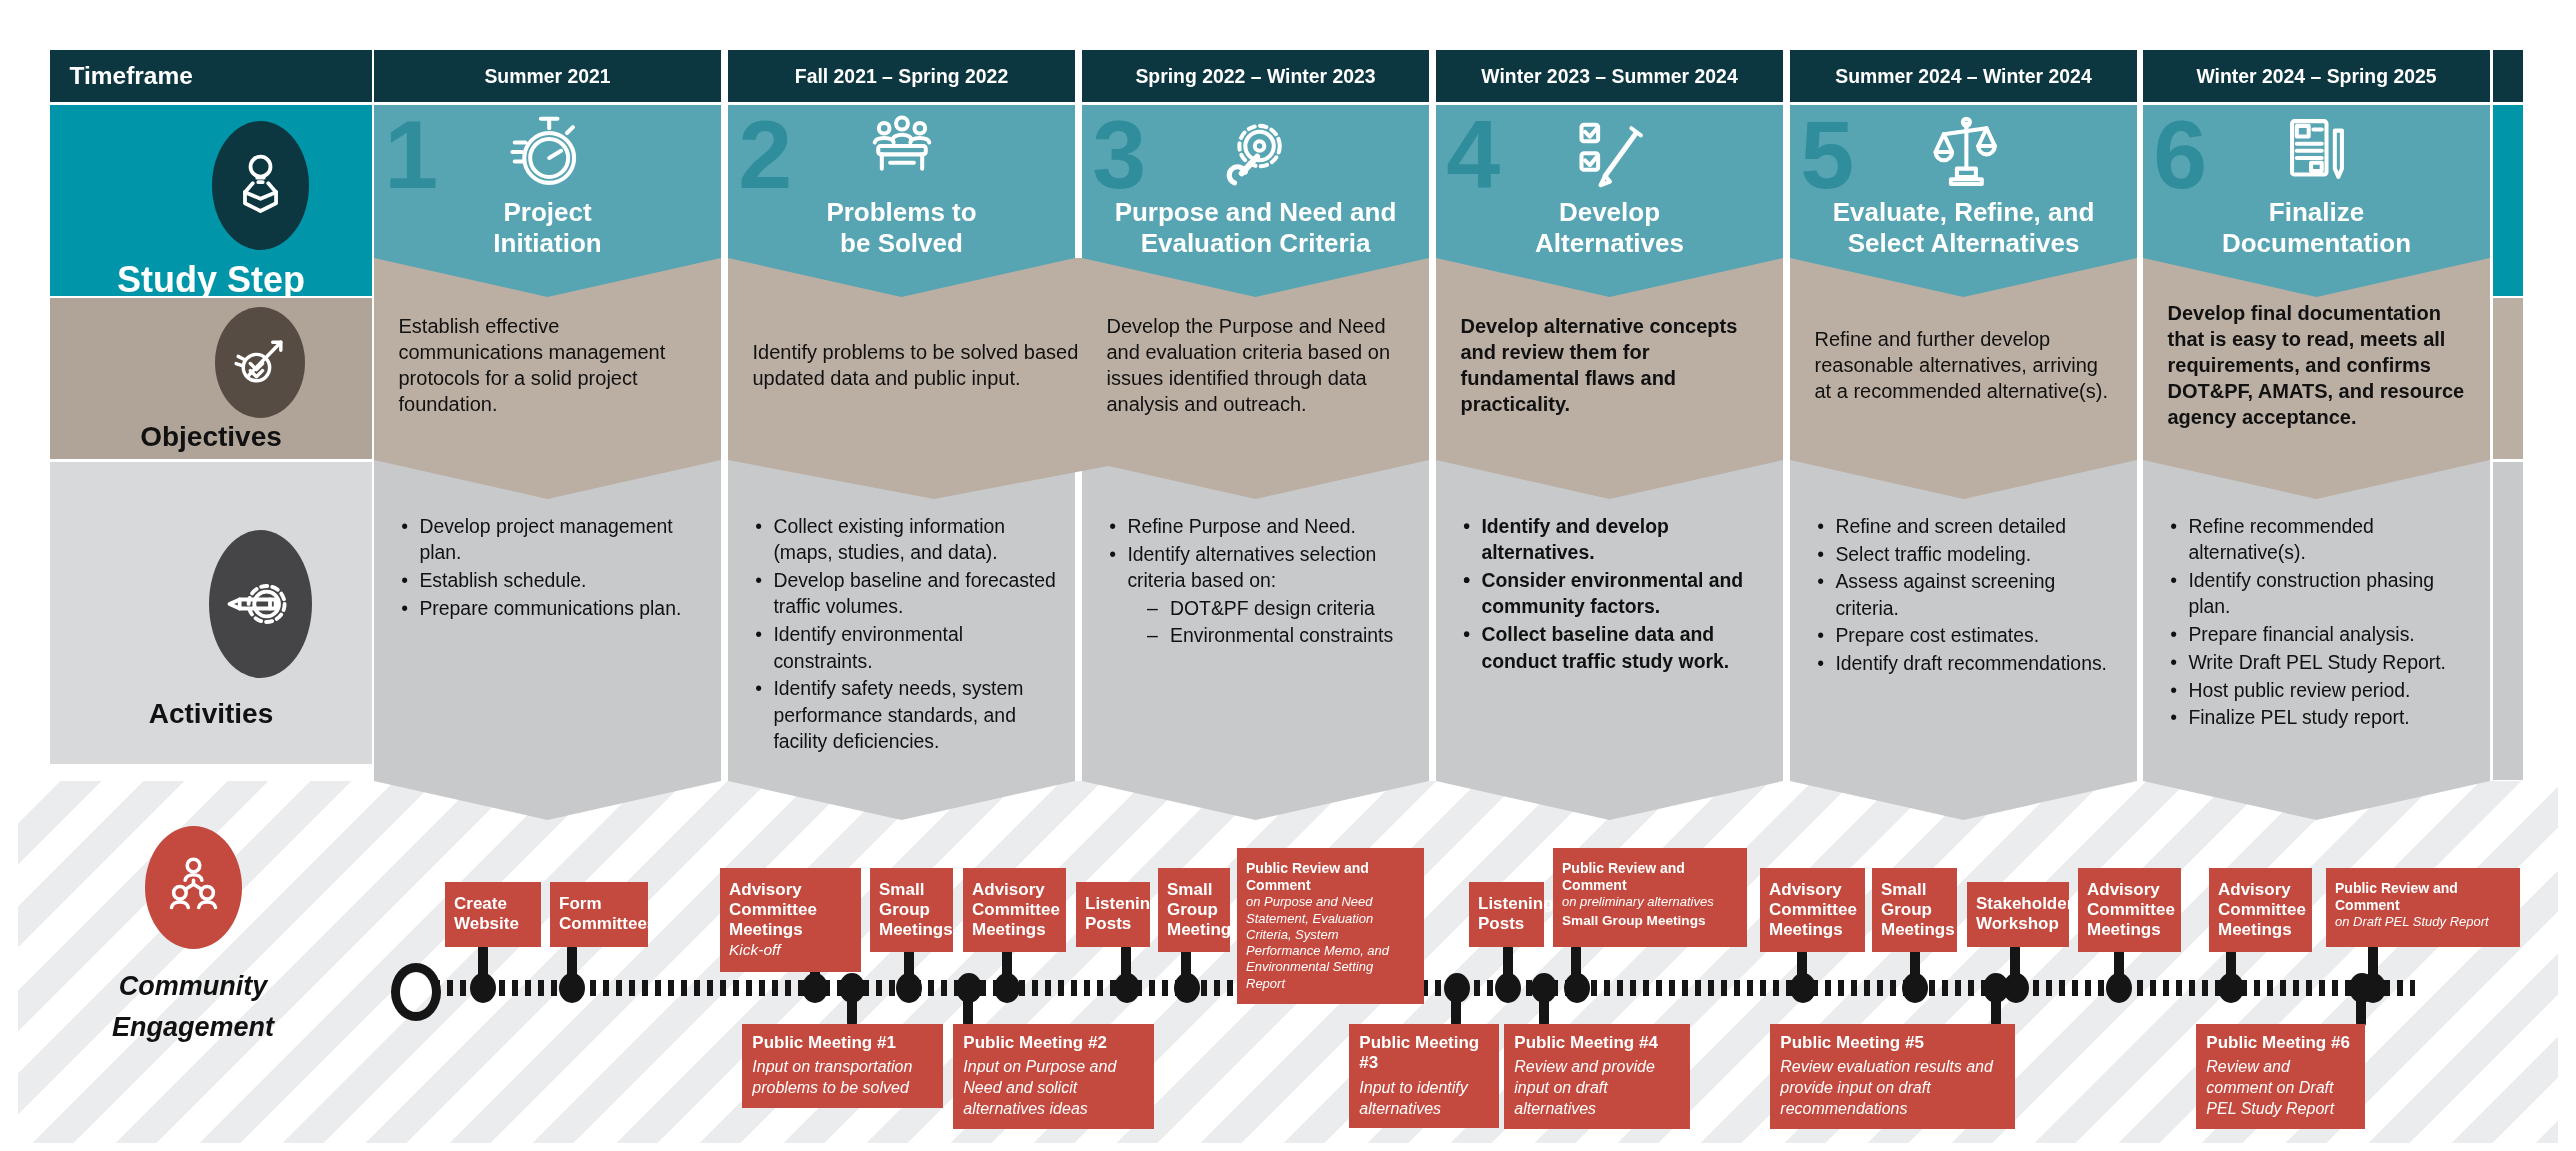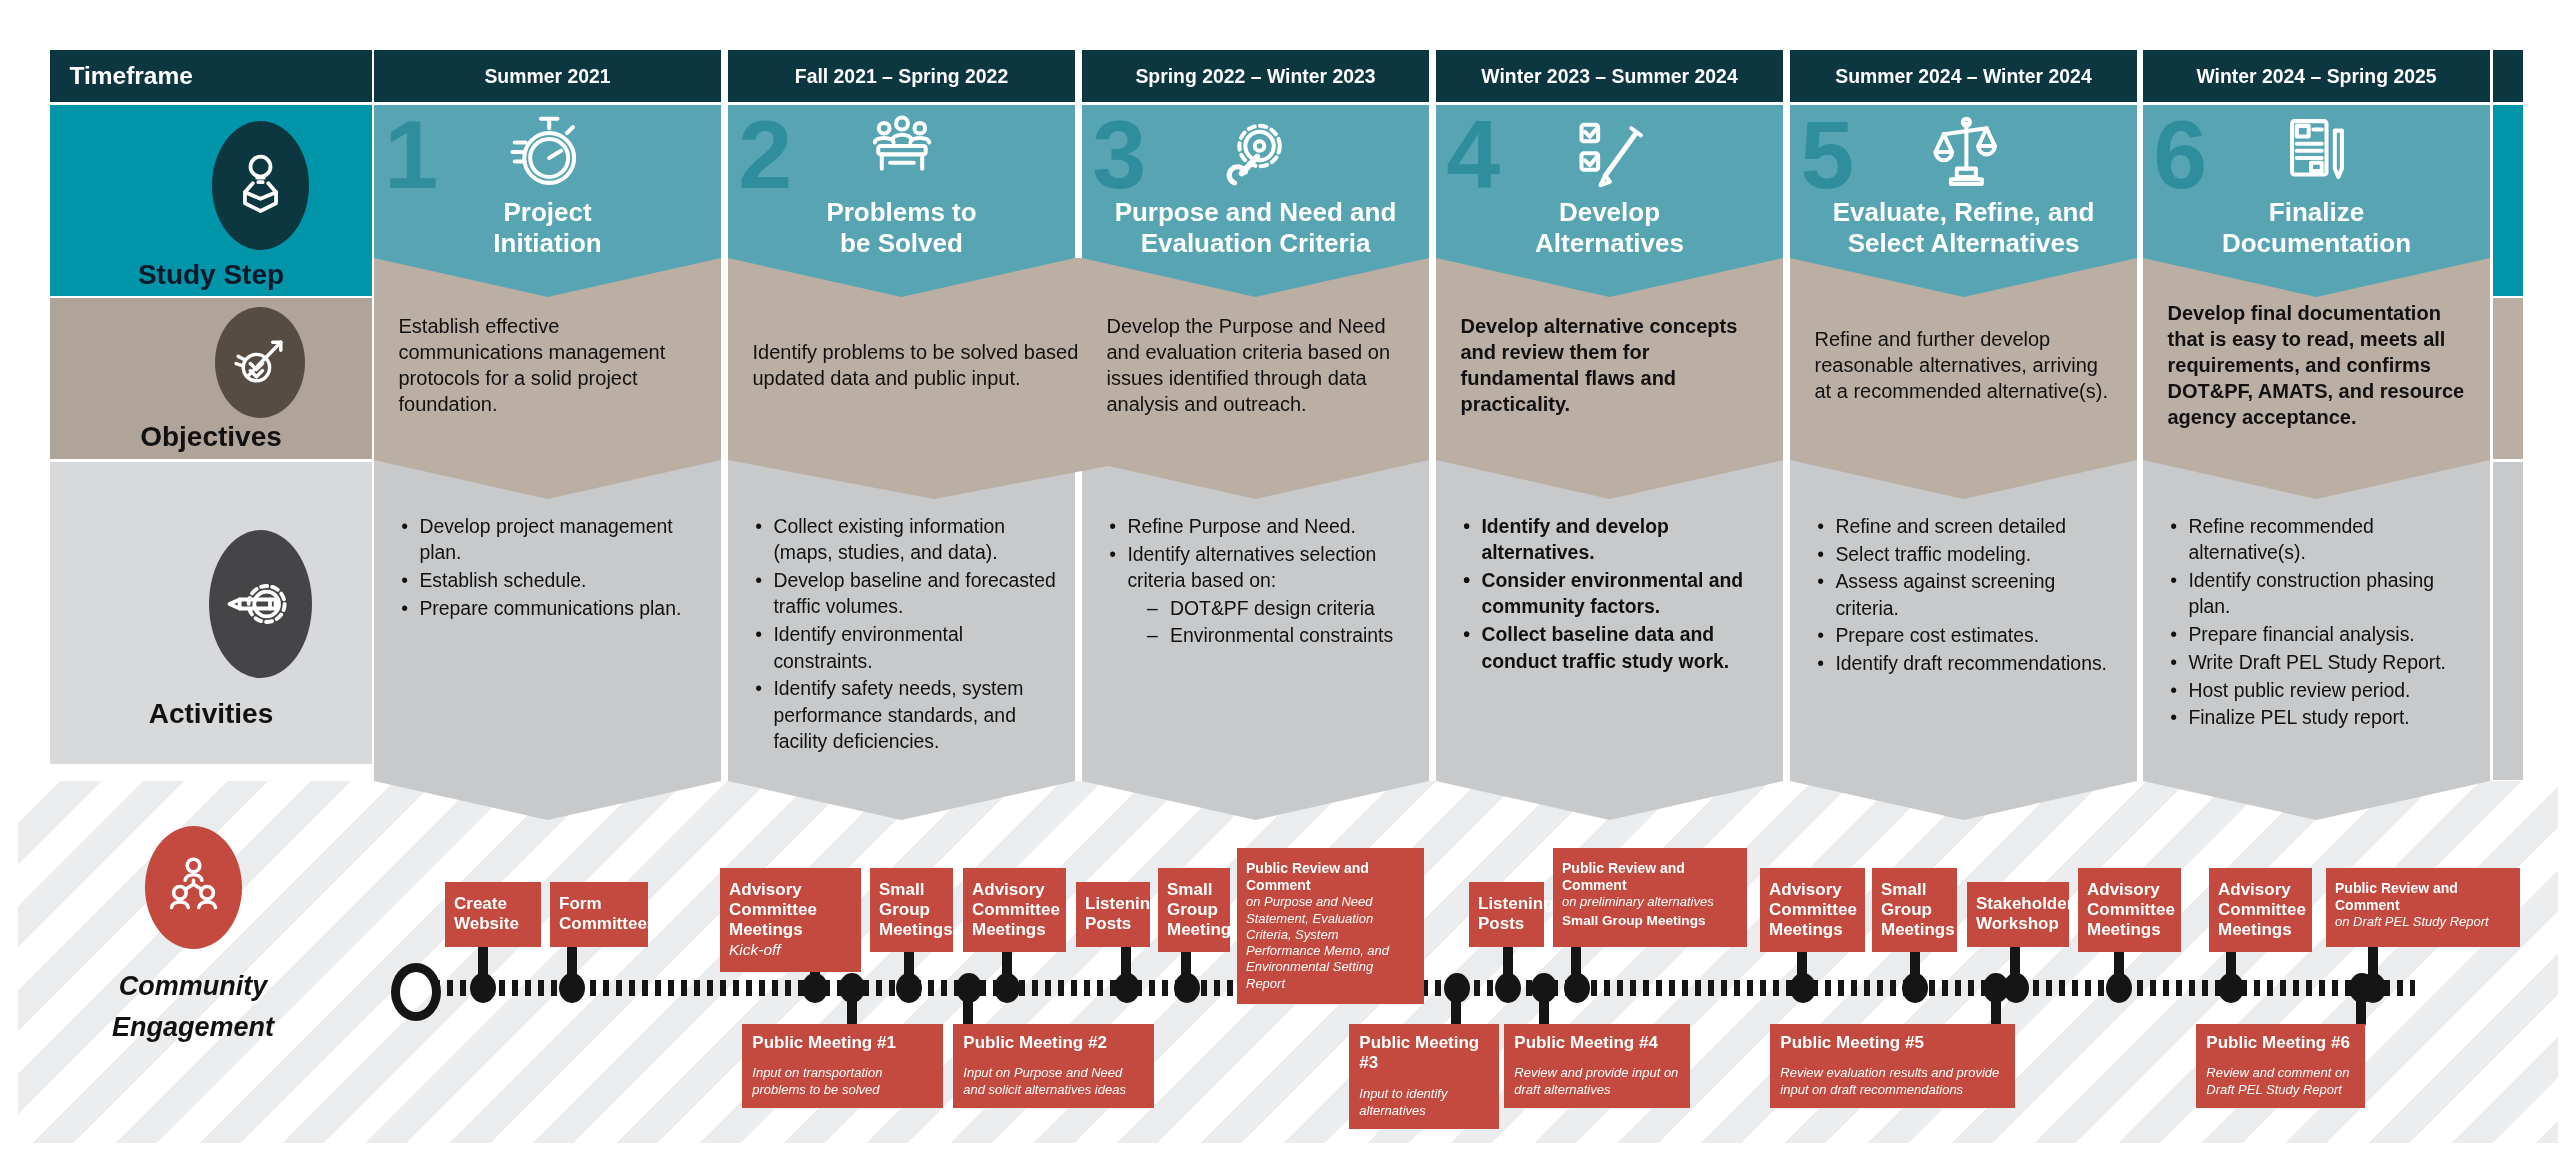--- a/index.html
+++ b/index.html
@@ -47,21 +47,21 @@
   
   .eng-box{background:var(--red);color:#fff;box-sizing:border-box;padding:12px 9px;z-index:6;}
   .eng-box .t{font-weight:bold;font-size:17px;line-height:1.18;}
   .eng-box .i{font-style:italic;font-size:15.5px;line-height:1.22;margin-top:1.3px;}
   .eng-box .b2{font-weight:bold;font-size:15.5px;line-height:1.2;margin-top:2.6px;}
   .eng-box.wide .t{font-size:14px;}
   .eng-box.wide .i{font-size:13px;line-height:1.25;}
   .eng-box.wide .b2{font-size:13.6px;}
   .pm-box{background:var(--red);color:#fff;box-sizing:border-box;padding:9px 10.3px;z-index:6;}
   .pm-box .t{font-weight:bold;font-size:17px;line-height:1.2;}
-  .pm-box .i{font-style:italic;font-size:13px;line-height:1.3;margin-top:12px;}
+  .pm-box .i{font-style:italic;font-size:16px;line-height:1.3;margin-top:4px;}
   .conn{background:var(--black);width:10.3px;z-index:4;border-radius:5.2px;}
   .dot{background:var(--black);width:26px;height:30px;border-radius:50%;z-index:5;}
   #tl-line{background:repeating-linear-gradient(90deg,var(--black) 0 5.8px,transparent 5.8px 13px);
            height:15.5px;z-index:3;}
   #tl-ring{width:32px;height:40px;border:9.7px solid var(--black);border-radius:50%;z-index:5;background:transparent;}
 </style>
 </head>
 <body>
 
 <div id="stage">
@@ -96,21 +96,21 @@
   <div class="abs labelcell" style="top:105px;height:191px;background:var(--tealBright);">
     <div class="iconellipse" id="ic-study" style="left:162px;top:15.5px;width:97px;height:129px;background:var(--dark);">
         <svg width="71" height="71" viewBox="0 0 64 64" fill="none" stroke="#ffffff" stroke-width="3.4" stroke-linecap="round" stroke-linejoin="round">
           <circle cx="32" cy="15" r="9"></circle>
           <path d="M29 25h6M30 29h4"></path>
           <path d="M18 38l14 6 14-6"></path>
           <path d="M18 38v10l14 7 14-7V38"></path>
           <path d="M18 38l7-8M46 38l-7-8"></path>
         </svg>
       </div>
-    <div class="lbl-txt" style="top:154px;color:#0f172a;font-size:28px;">Study Step</div>
+    <div class="lbl-txt" style="top:154px;color:#ffffff;font-size:36px;">Study Step</div>
   </div>
   <div class="abs labelcell" style="top:298px;height:161px;background:var(--tanLabel);">
     <div class="iconellipse" id="ic-obj" style="left:165px;top:9px;width:90px;height:111px;background:var(--brownCircle);">
         <svg width="65" height="65" viewBox="0 0 64 64" fill="none" stroke="#ffffff" stroke-width="3.4" stroke-linecap="round" stroke-linejoin="round">
           <circle cx="28" cy="37" r="13"></circle>
           <path d="M22 33l6 6 6-6"></path>
           <path d="M22 40l6 6 6-6"></path>
           <line x1="20" y1="45" x2="52" y2="12"></line>
           <path d="M44 12h8v8"></path>
           <path d="M10 26l6 3M8 33l6 2"></path>

